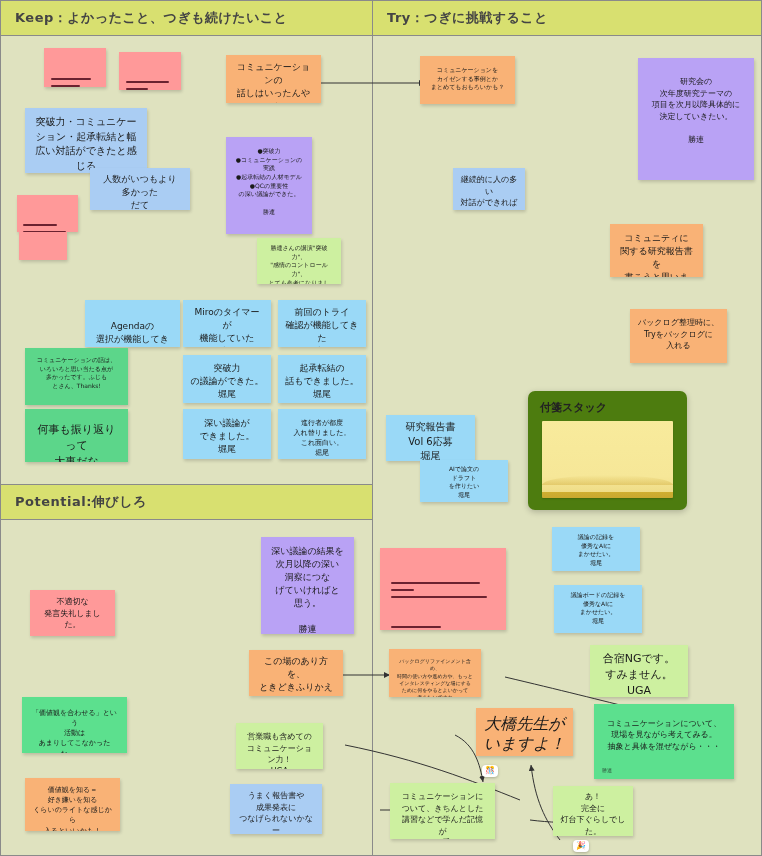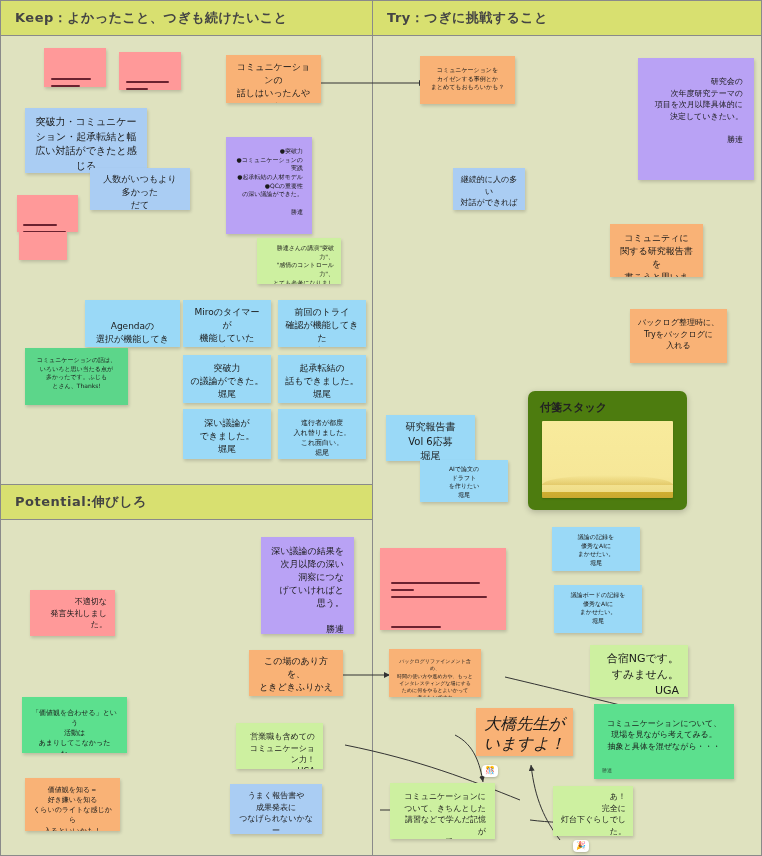--- a/index.html
+++ b/index.html
@@ -50,21 +50,21 @@
   .c-pink   { background: #f99; }
   .c-blue   { background: #9ad9f7; }
   .c-blue2  { background: #aacdf3; }
   .c-orange { background: #f9b276; }
   .c-green  { background: #5cd68a; }
   .c-ltgreen{ background: #cdf0a0; }
   .c-purple { background: #b9a2f5; }
   .c-grn-md { background: #5ce08e; }
 
   .ta-c { text-align: center; }
-  .ta-l { text-align: right; }
+  .ta-l { text-align: center; }
 
   .fs-5 { font-size: 5px; }
   .fs-6 { font-size: 6px; }
   .fs-7 { font-size: 7px; }
   .fs-8 { font-size: 8px; }
   .fs-9 { font-size: 9px; }
   .fs-10{ font-size: 10px; }
   .fs-11{ font-size: 11px; }
   .fs-16{ font-size: 16px; }
 
@@ -224,20 +224,22 @@
 とさん、Thanks!</div>
 
   <div class="note c-blue ta-c fs-9" style="left:183px;top:355px;width:88px;height:48px;padding-top:7px;">突破力
 の議論ができた。
 堀尾</div>
 
   <div class="note c-blue ta-c fs-9" style="left:278px;top:355px;width:88px;height:48px;padding-top:7px;">起承転結の
 話もできました。
 堀尾</div>
 
+  <div class="note c-green ta-c fs-11" style="left:25px;top:409px;width:103px;height:53px;padding-top:13px;">何事も振り返りって
+大事だな</div>
 
   <div class="note c-blue ta-c fs-9" style="left:183px;top:409px;width:88px;height:50px;padding-top:8px;">深い議論が
 できました。
 堀尾</div>
 
   <div class="note c-blue ta-c fs-7" style="left:278px;top:409px;width:88px;height:50px;padding-top:9px;">進行者が都度
 入れ替りました。
 これ面白い。
 堀尾</div>
 

